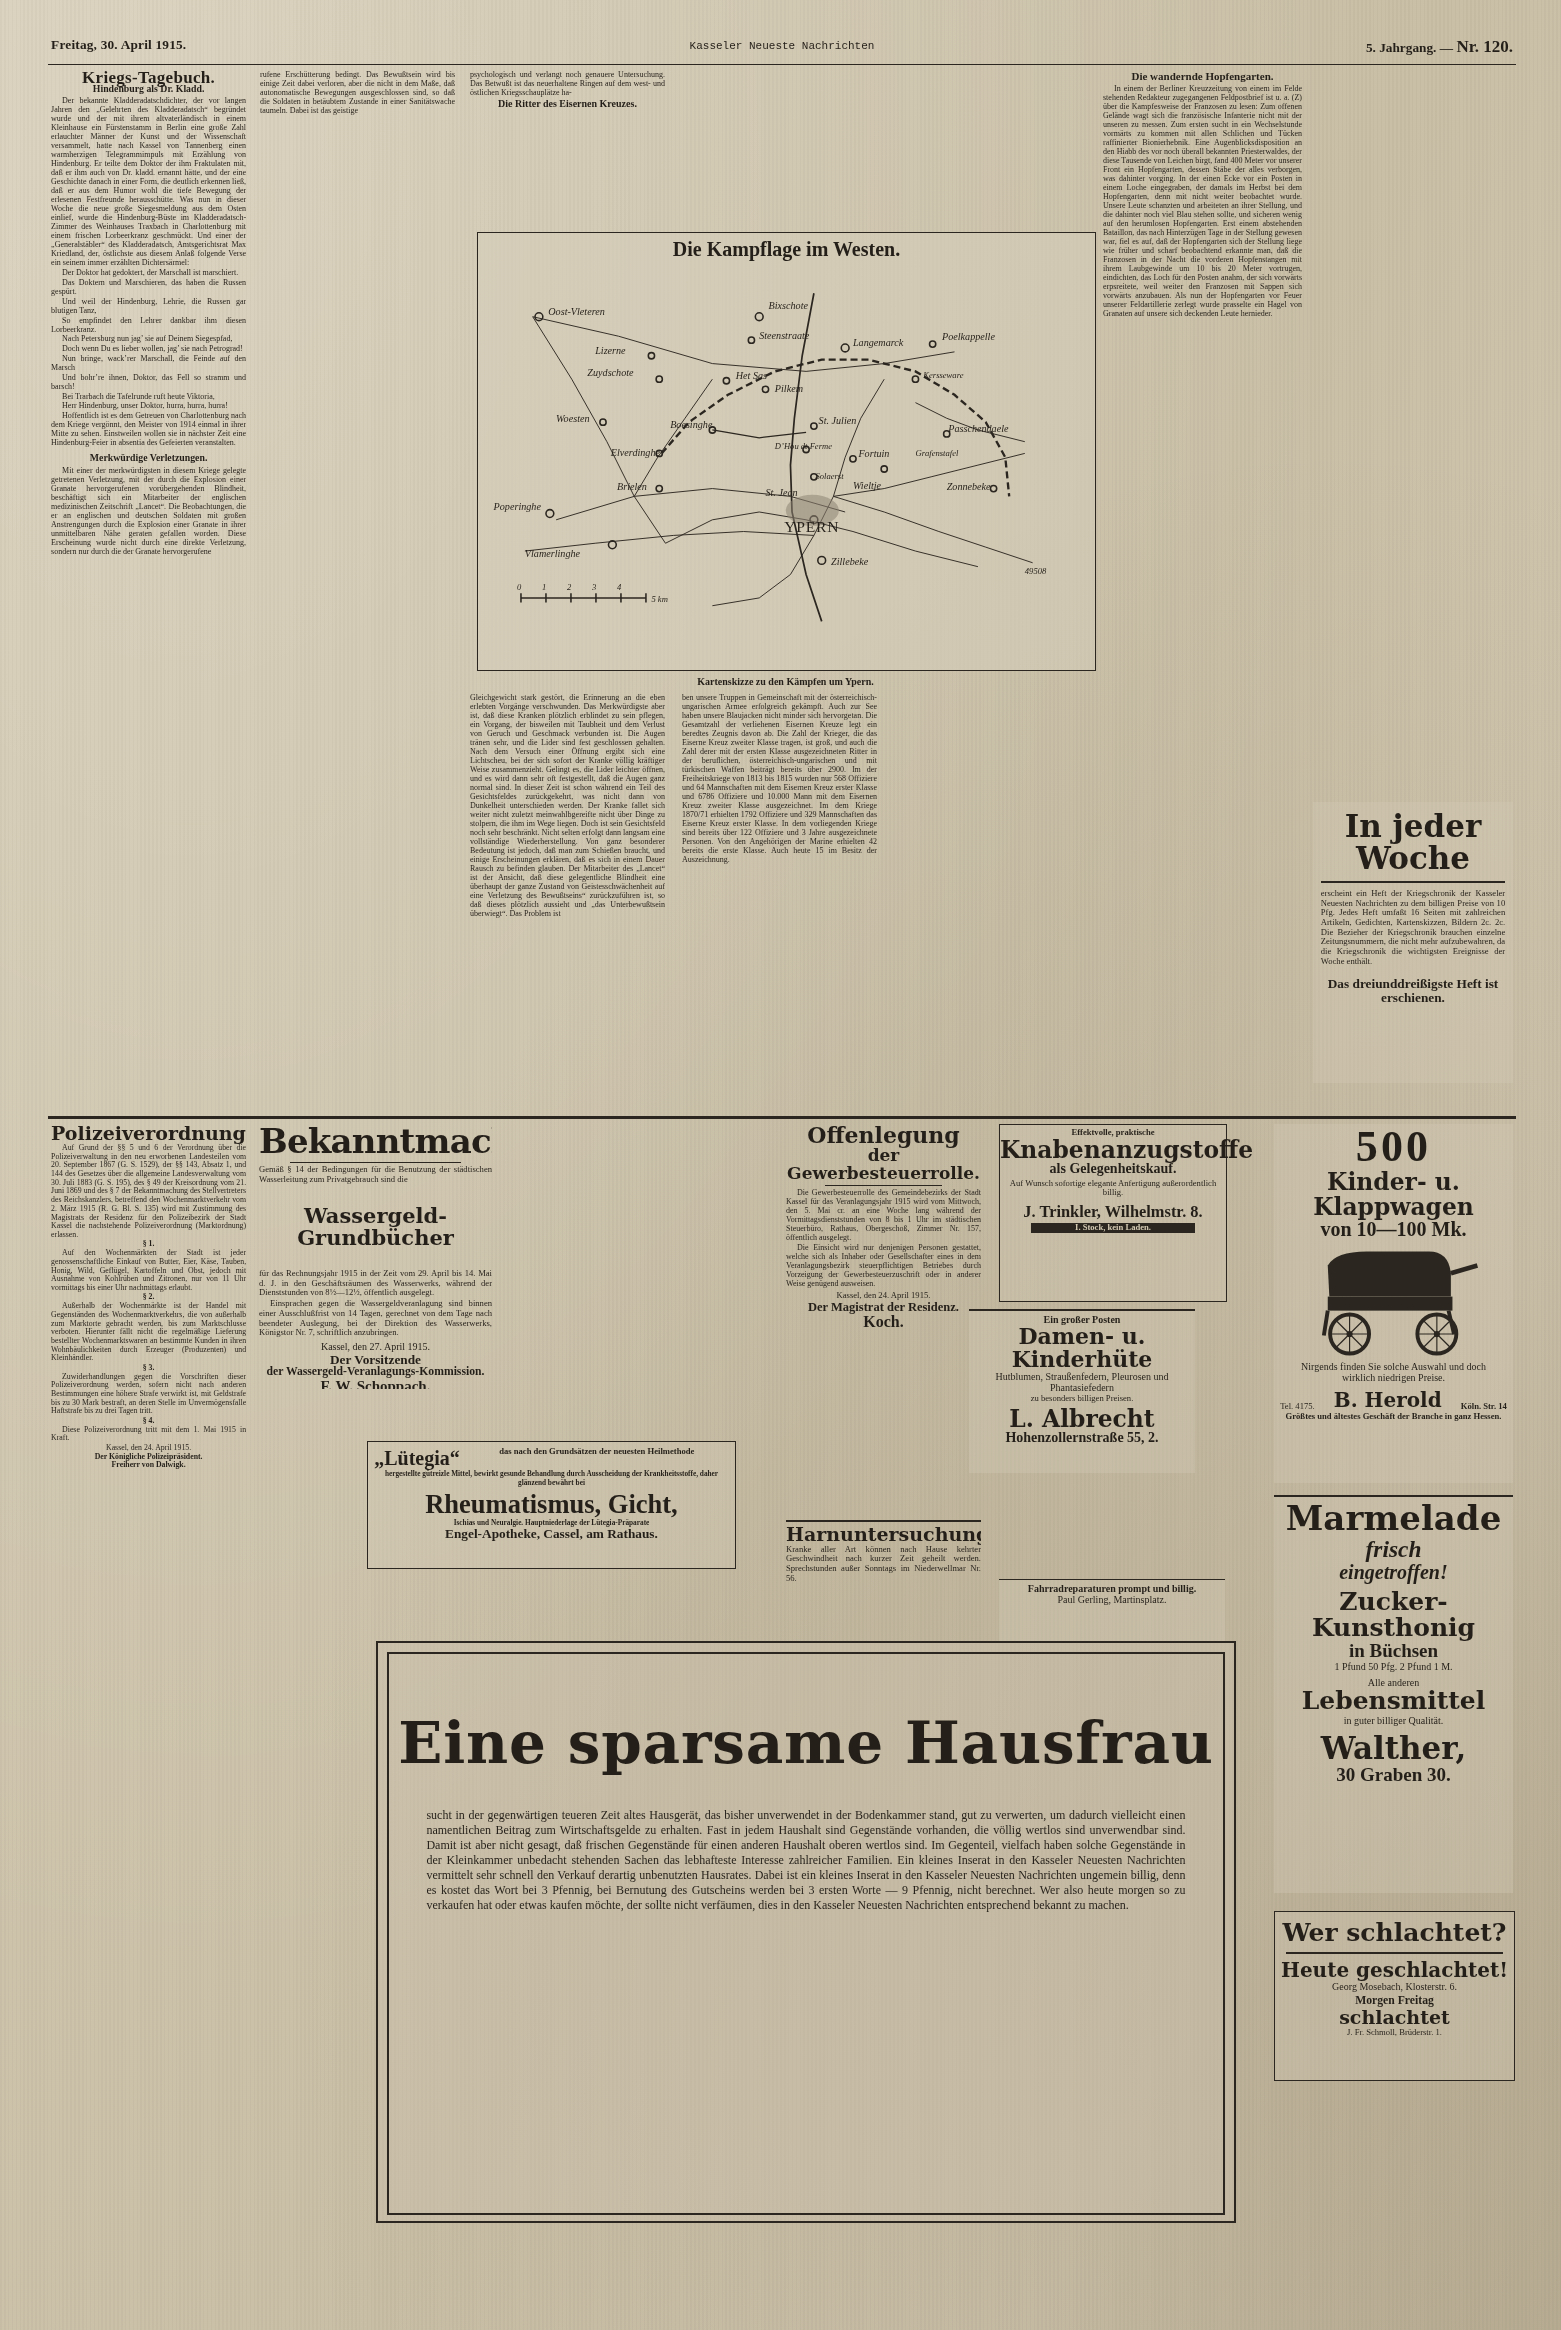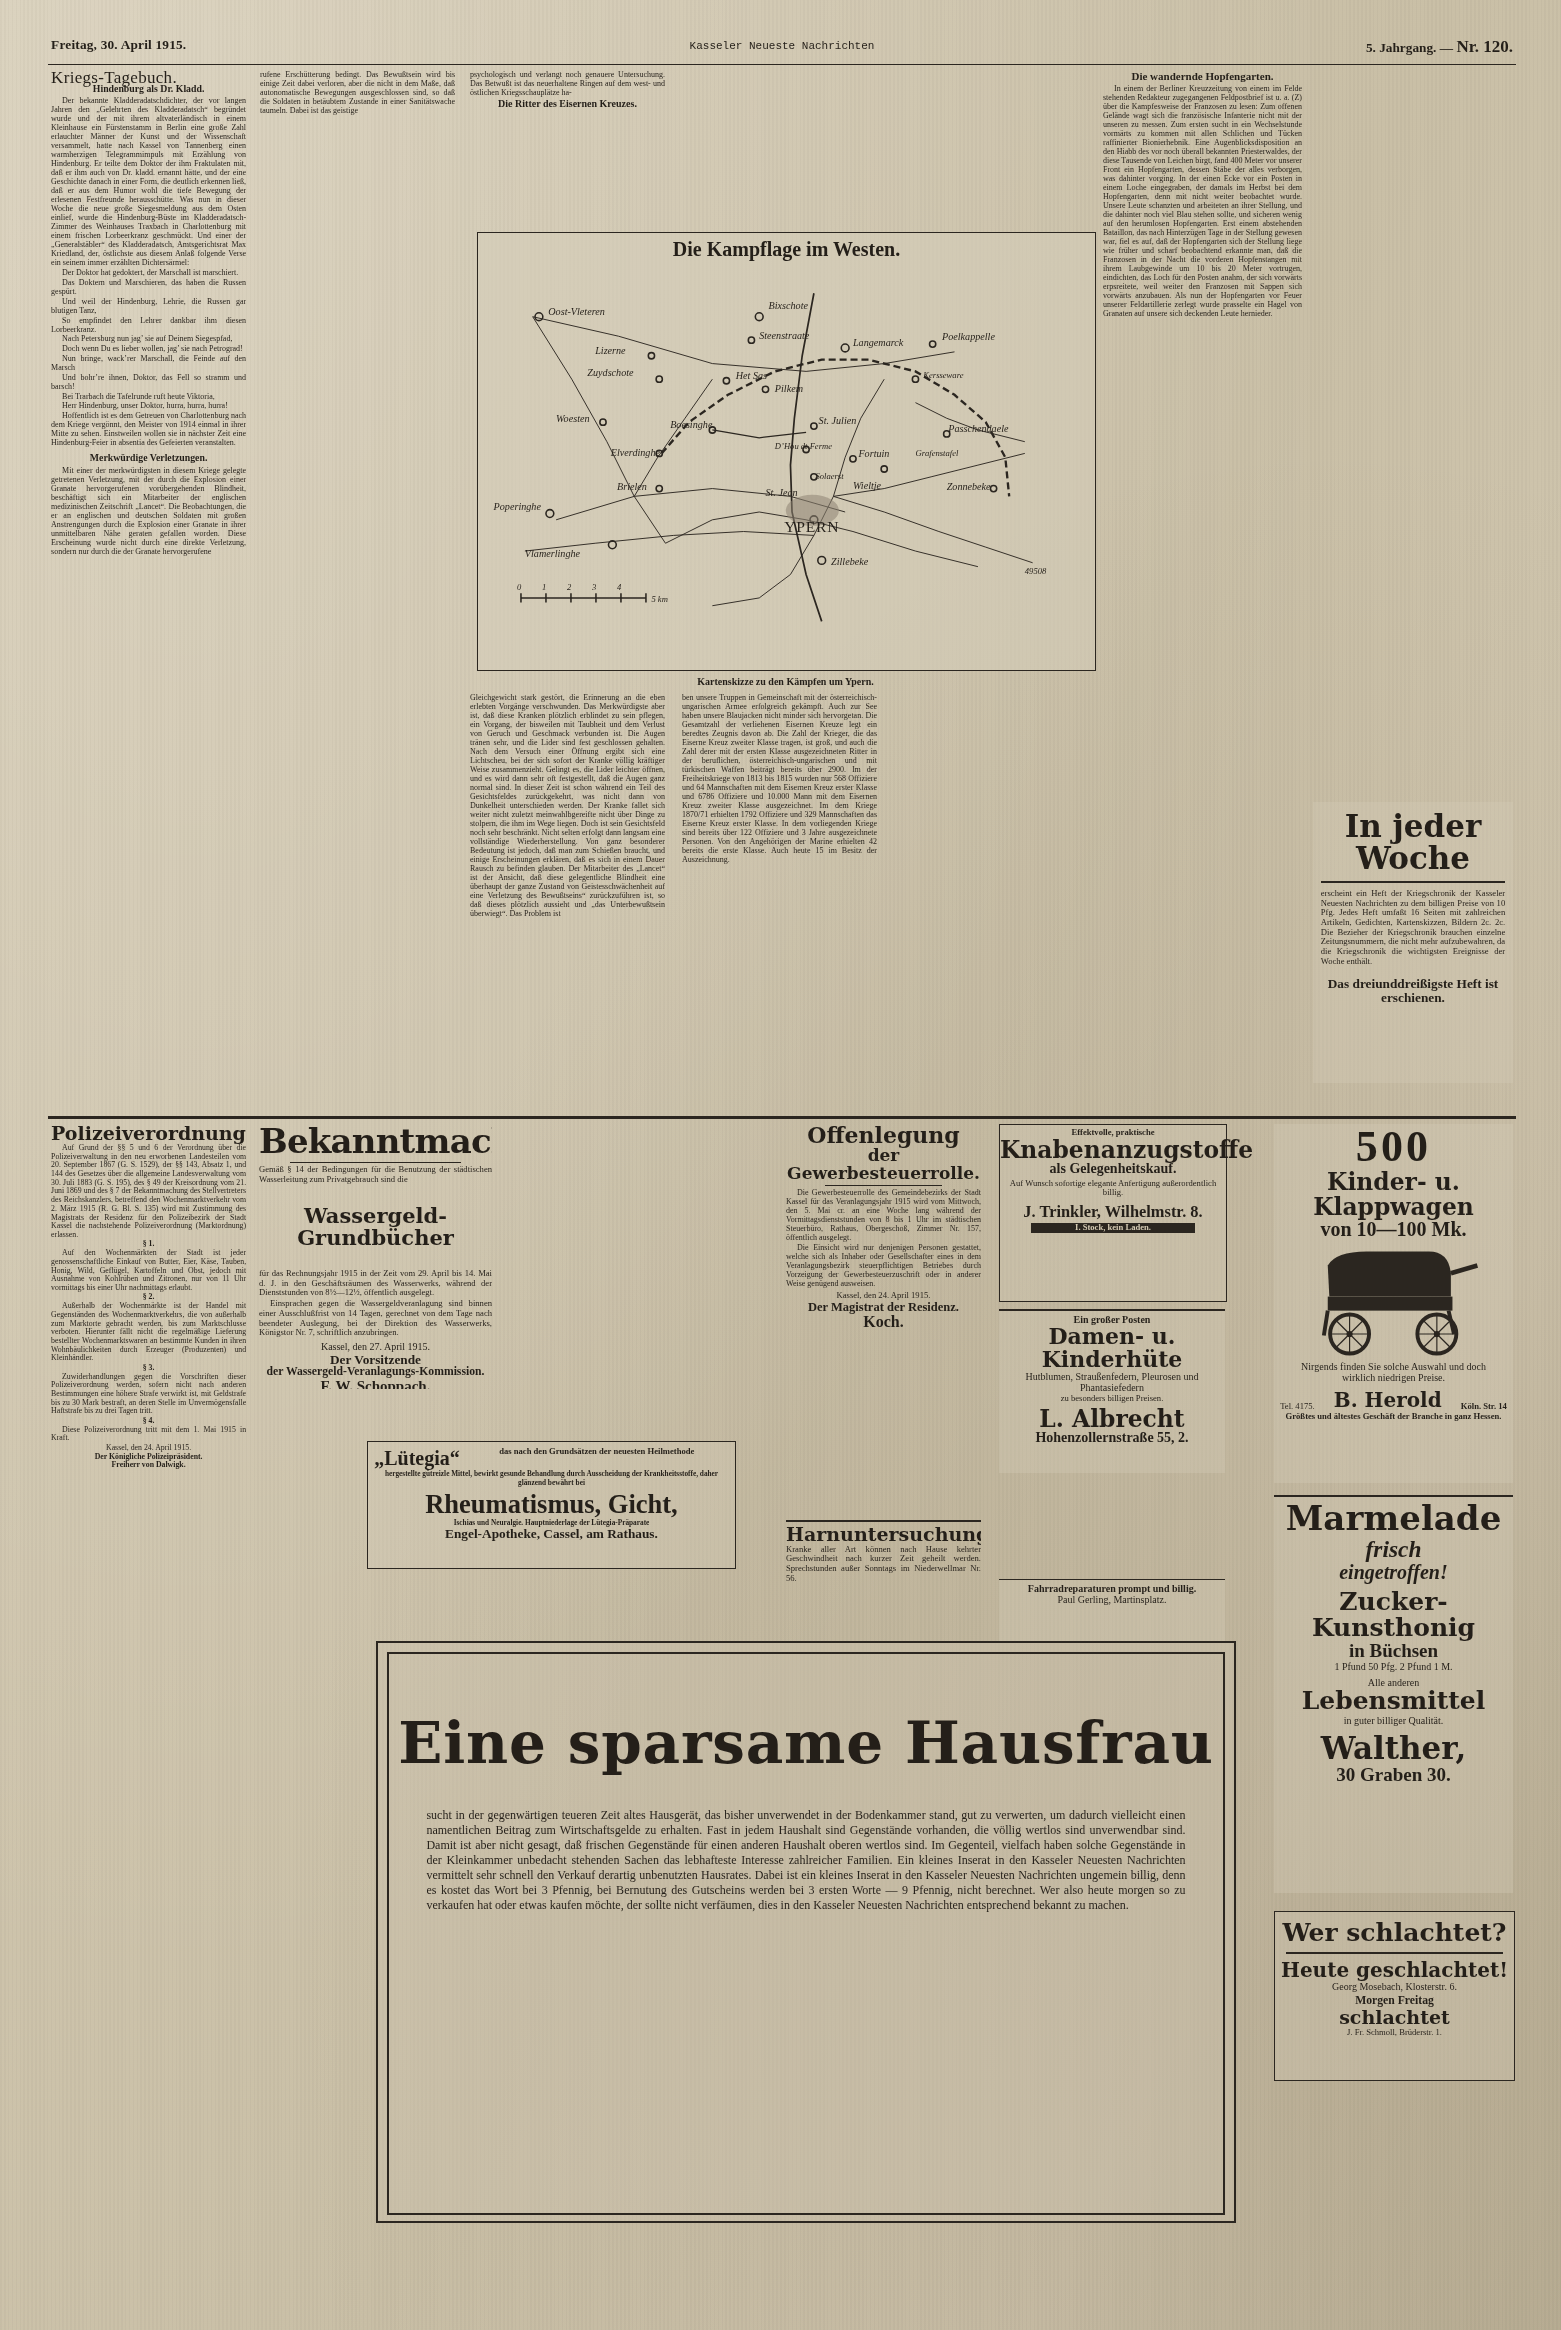--- a/index.html
+++ b/index.html
@@ -42,21 +42,21 @@
   .col{
     position:absolute;
     font-size:8px;
     line-height:9px;
     text-align:justify;
     hyphens:auto;
   }
   .col p{margin:0 0 0.8px 0;text-indent:11px;}
   .col p.noind{text-indent:0;}
   .hdr{
-    text-align:left;font-weight:normal;margin:3.1px 0 2.3px 0;
+    text-align:center;font-weight:bold;margin:3.1px 0 2.3px 0;
     font-size:17px;letter-spacing:0.3px;text-indent:0 !important;
   }
   .sub{text-align:center;font-weight:bold;font-size:9.8px;margin:1.6px 0 3.1px 0;text-indent:0 !important;}
   .rule{height:1.6px;background:#2b2620;margin:3.9px 0;}
   .rule.thin{height:0.8px;}
 
   
   .mapbox{
     position:absolute;border:1.6px solid #2b2620;background:rgba(214,205,185,0.55);
   }
@@ -320,21 +320,21 @@
 
   <div class="adbox" style="left:951px;top:1087px;width:226px;height:176px;">
     <div class="ctr bold sm" style="margin-top:3.1px;">Effektvolle, praktische</div>
     <div class="ad-h fraktur" style="font-size:23.4px;">Knabenanzugstoffe</div>
     <div class="ad-h" style="font-size:14px;">als Gelegenheitskauf.</div>
     <div class="ctr sm" style="padding:1.6px 7.8px;">Auf Wunsch sofortige elegante Anfertigung außerordentlich billig.</div>
     <div class="ad-h" style="font-size:16.4px;margin-top:3.1px;">J. Trinkler, Wilhelmstr. 8.</div>
     <div class="ctr bold sm" style="background:#2b2620;color:#d5cbb4;margin:3.1px 31px 0 31px;">I. Stock, kein Laden.</div>
   </div>
 
-  <div class="adbox" style="left:951px;top:1272px;width:226px;height:164px;border:none;">
+  <div class="adbox" style="left:921px;top:1272px;width:226px;height:164px;border:none;">
     <div class="rule" style="margin:0 0 3.1px 0;"></div>
     <div class="ctr bold md">Ein großer Posten</div>
     <div class="ad-h fraktur" style="font-size:22px;">Damen- u. Kinderhüte</div>
     <div class="ctr md">Hutblumen, Straußenfedern, Pleurosen und Phantasiefedern</div>
     <div class="ctr sm">zu besonders billigen Preisen.</div>
     <div class="ad-h fraktur" style="font-size:23.4px;margin-top:3.1px;">L. Albrecht</div>
     <div class="ad-h" style="font-size:14px;">Hohenzollernstraße 55, 2.</div>
   </div>
 
 

